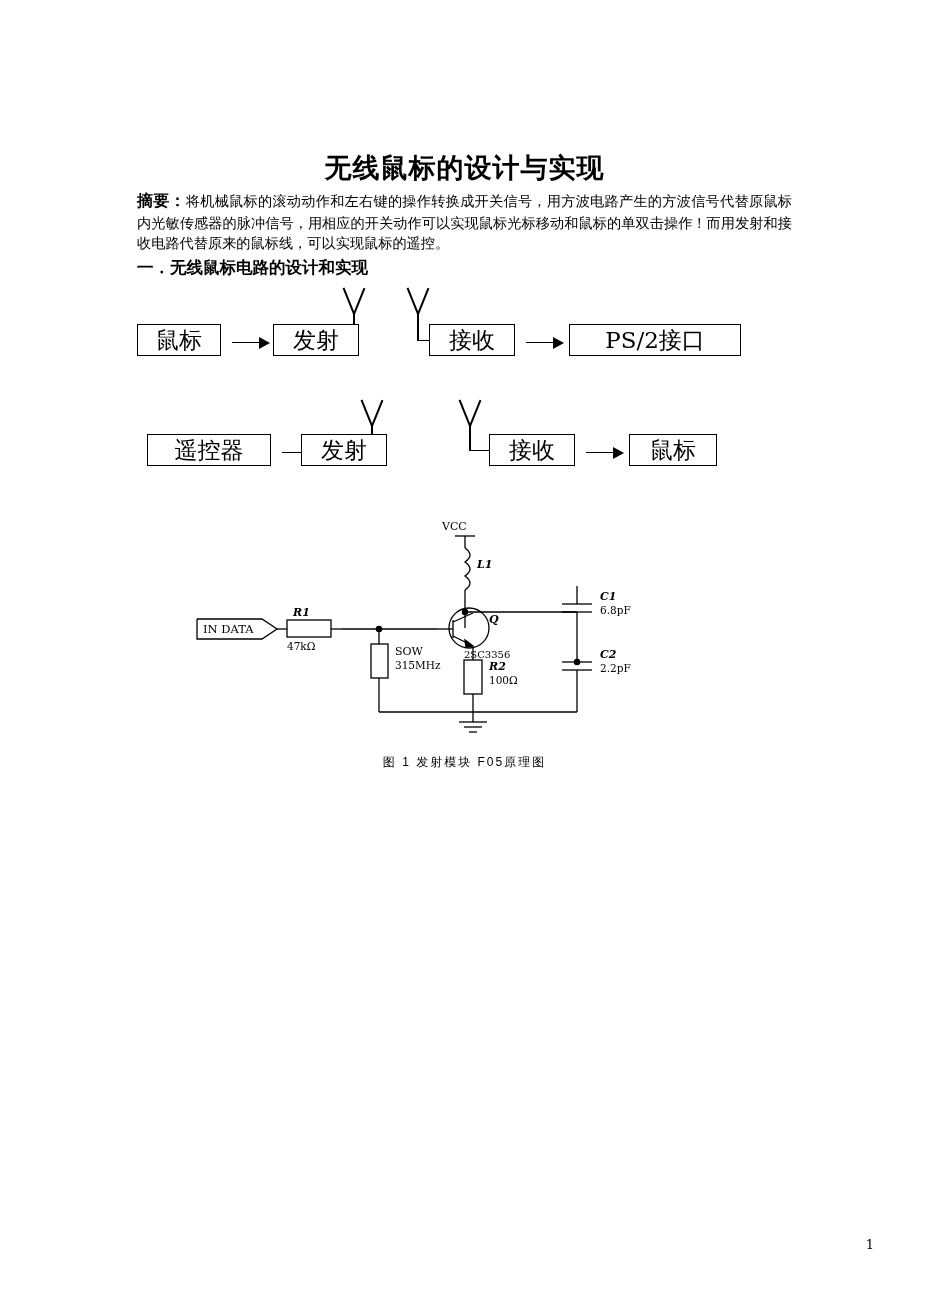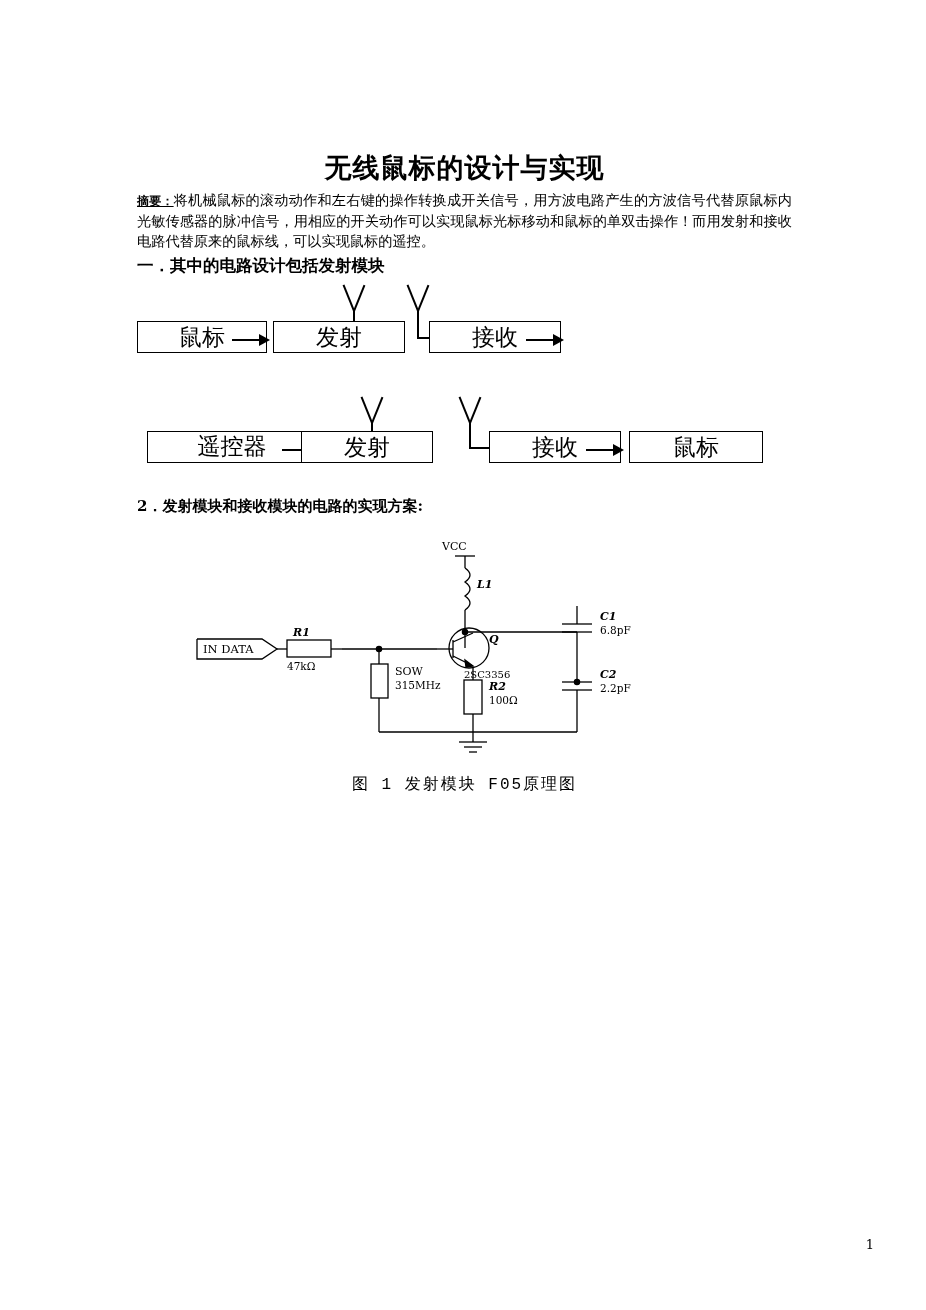--- a/index.html
+++ b/index.html
@@ -43,23 +43,22 @@
     line-height: 1.42;
     text-align: justify;
     margin: 0 0 2px 0;
   }
   .lead {
     font-weight: bold;
     font-family: "DejaVu Serif", serif;
   }
   .lead-lg {
     font-weight: bold;
-    font-size: 12px;
-    font-family: "DejaVu Serif", serif;
-    text-decoration: underline;
+    font-size: 16px;
+    font-family: "DejaVu Serif", serif;
   }
   .section-h {
     font-family: "DejaVu Serif", serif;
     font-weight: bold;
     font-size: 16.5px;
     margin: 4px 0 2px 0;
     line-height: 1.35;
   }
   .sub-h {
     font-family: "DejaVu Serif", serif;
@@ -78,21 +77,21 @@
     height: 90px;
     margin: 6px 0 2px 0;
   }
   .blk {
     position: absolute;
     border: 1.6px solid #000;
     font-family: "DejaVu Serif", serif;
     font-size: 23px;
     text-align: center;
     line-height: 1.05;
-    padding: 3px 24px;
+    padding: 3px 1px;
     background: #fff;
     white-space: nowrap;
   }
   .hline {
     position: absolute;
     height: 1.6px;
     background: #000;
   }
   .vline {
     position: absolute;
@@ -123,22 +122,22 @@
   .ant:after  { left: 16px; transform-origin: bottom center; transform: rotate(22deg); }
 
   
   .schematic-wrap {
     position: relative;
     width: 655px;
     height: 255px;
     margin-top: 20px;
   }
   .sch-cap {
-    font-family: Liberation Mono, monospace;
-    font-size: 16px;
+    font-family: Liberation Sans, sans-serif;
+    font-size: 12px;
     letter-spacing: 2px;
     text-align: center;
     margin-top: 2px;
   }
   .page-num {
     position: absolute;
     right: 52px;
     bottom: 58px;
     font-family: "DejaVu Serif", serif;
     font-size: 13px;
@@ -150,21 +149,21 @@
 <div class="page">
   <div class="content">
 
     <h1 class="doc-title">无线鼠标的设计与实现</h1>
 
     <p class="para">
       <span class="lead-lg">摘要：</span><span>将机械鼠标的滚动动作和左右键的操作转换成开关信号，用方波电路产生的方波信号代替原鼠标内光敏传感器的脉冲信号，用相应的开关动作可以实现鼠标光标移动和鼠标的单双击操作！而用发射和接收电路代替原来的鼠标线，可以实现鼠标的遥控。</span>
     </p>
 
 
-    <h2 class="section-h">一．其中的电路设计包括发射模块</h2>
+    <h2 class="section-h">一．无线鼠标电路的设计和实现</h2>
 
 
 
     <div class="diagram">
       <div class="ant" style="left:200px; top:0px;"></div>
       <div class="ant" style="left:264px; top:0px;"></div>
       <div class="vline" style="left:216px; top:28px; height:26px;"></div>
       <div class="hline" style="left:150px; top:54px; width:67px;"></div>
       <div class="vline" style="left:280px; top:28px; height:26px;"></div>
       <div class="hline" style="left:280px; top:54px; width:40px;"></div>
@@ -172,49 +171,49 @@
       <div class="vline" style="left:320px; top:54px; height:14px;"></div>
 
       <div class="blk" style="left:0px; top:38px; width:80px;">鼠标</div>
       <div class="hline" style="left:95px; top:56px; width:28px;"></div>
       <div class="arrow-r" style="left:122px; top:51px;"></div>
       <div class="blk" style="left:136px; top:38px; width:82px;">发射</div>
 
       <div class="blk" style="left:292px; top:38px; width:82px;">接收</div>
       <div class="hline" style="left:389px; top:56px; width:28px;"></div>
       <div class="arrow-r" style="left:416px; top:51px;"></div>
+      <div class="blk" style="left:432px; top:38px; width:168px;">PS/2接口</div>
     </div>
 
     <div class="spacer-md"></div>
 
 
     <div class="diagram" style="height:88px;">
       <div class="ant" style="left:218px; top:0px;"></div>
       <div class="ant" style="left:316px; top:0px;"></div>
       <div class="vline" style="left:234px; top:28px; height:24px;"></div>
       <div class="hline" style="left:176px; top:52px; width:59px;"></div>
       <div class="vline" style="left:176px; top:52px; height:14px;"></div>
       <div class="vline" style="left:332px; top:28px; height:24px;"></div>
       <div class="hline" style="left:332px; top:52px; width:50px;"></div>
       <div class="vline" style="left:382px; top:52px; height:14px;"></div>
 
-      <div class="blk" style="left:10px; top:36px; width:120px;font-family:Liberation Serif, serif;">遥控器</div>
+      <div class="blk" style="left:10px; top:36px; width:120px;">遥控器</div>
       <div class="hline" style="left:145px; top:54px; width:28px;"></div>
       <div class="arrow-r" style="left:172px; top:49px;"></div>
       <div class="blk" style="left:164px; top:36px; width:82px;">发射</div>
 
       <div class="blk" style="left:352px; top:36px; width:82px;">接收</div>
       <div class="hline" style="left:449px; top:54px; width:28px;"></div>
       <div class="arrow-r" style="left:476px; top:49px;"></div>
       <div class="blk" style="left:492px; top:36px; width:84px;">鼠标</div>
     </div>
 
     <div class="spacer-sm"></div>
 
-    <h3 class="sub-h">2．发射模块和接收模块的电路的实现方案:</h3>
 
 
     <div class="schematic-wrap">
       <svg width="655" height="240" viewBox="0 0 655 240">
         <g stroke="#000" stroke-width="1.3" fill="none">
 
           <line x1="318" y1="20" x2="338" y2="20"></line>
           <line x1="328" y1="20" x2="328" y2="32"></line>
 
           <path d="M328 32 q10 7 0 14 q10 7 0 14 q10 7 0 14"></path>

